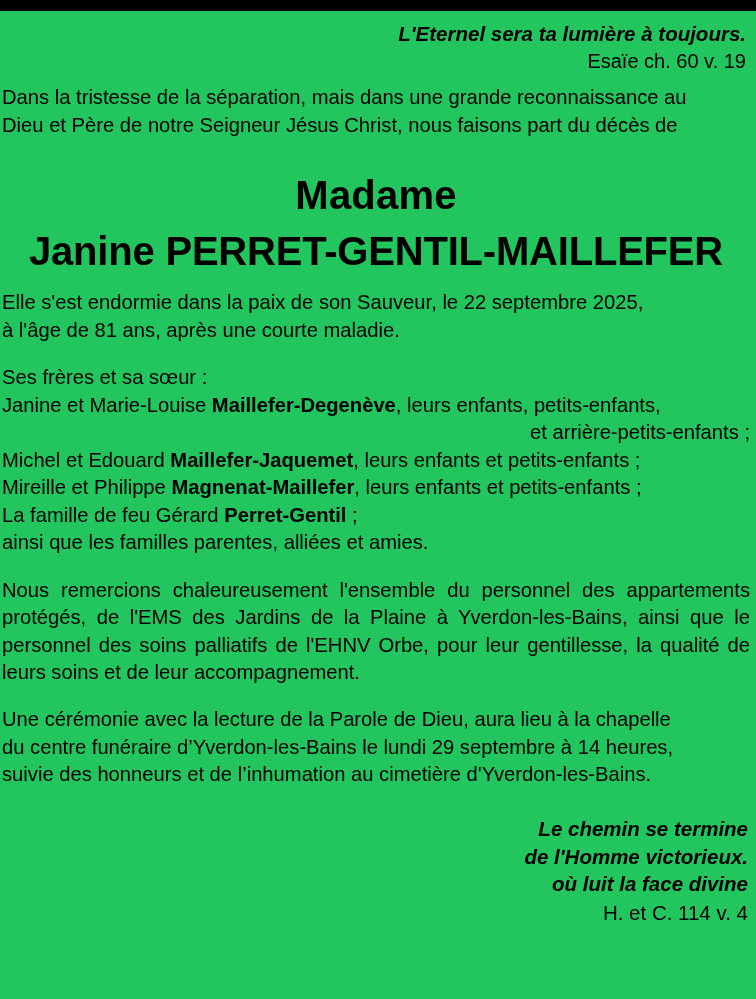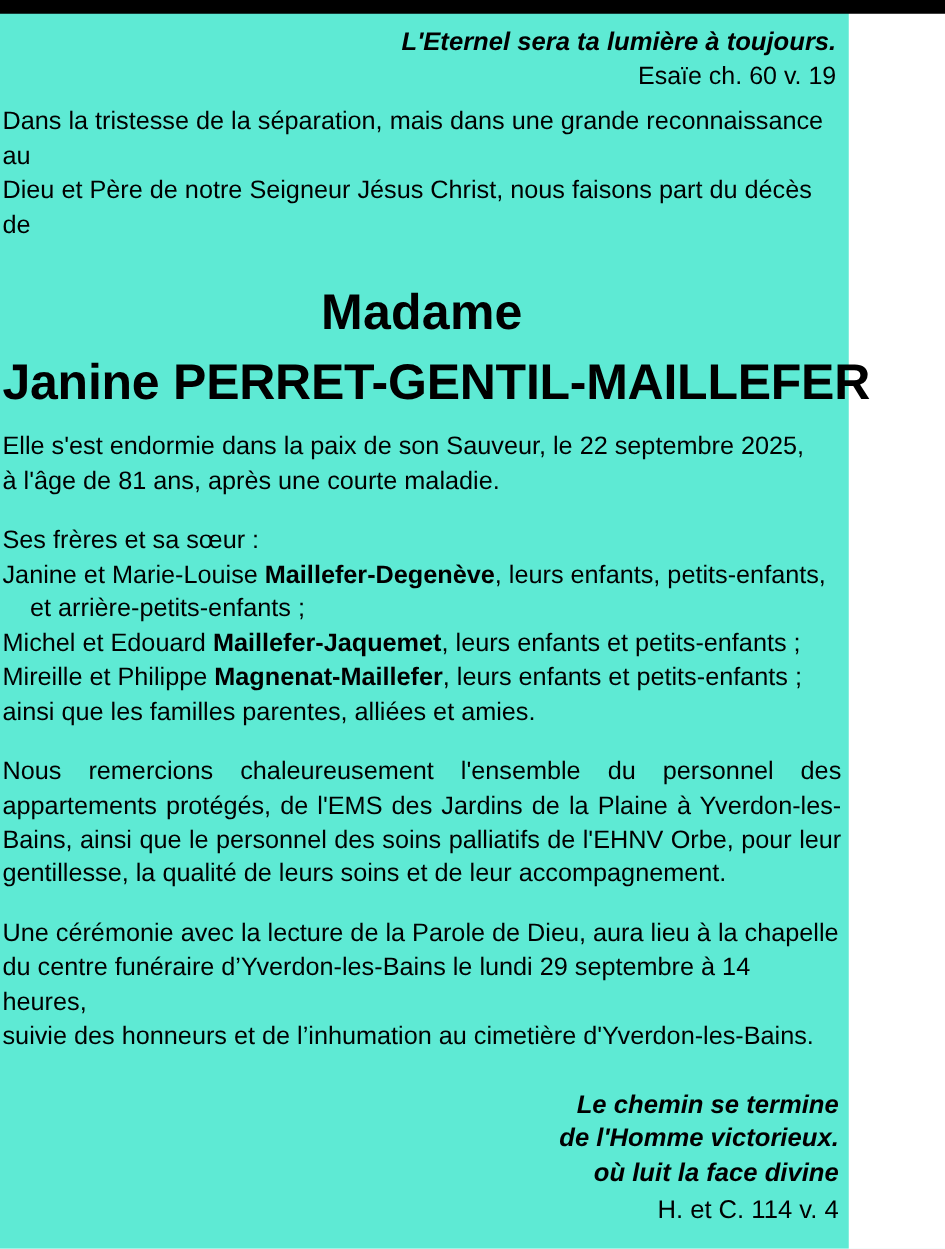--- a/index.html
+++ b/index.html
@@ -9,24 +9,24 @@
   }
   body {
     width: 756px;
     height: 999px;
     font-family: "Liberation Sans", sans-serif;
     color: #000000;
     overflow: hidden;
   }
   .page {
     position: relative;
-    width: 679px;
+    width: 756px;
     height: 999px;
     box-sizing: border-box;
-    background: #5eead4;
+    background: #22c55e;
   }
   .top-rule {
     width: 756px;
     height: 11px;
     background: #000000;
   }
   .content {
     padding: 0 6px 0 2px;
     box-sizing: border-box;
   }
@@ -76,20 +76,21 @@
     margin-top: 16px;
   }
   .para.tight {
     margin-top: 0;
   }
   .line {
     display: block;
   }
   .indent {
     padding-left: 22px;
+    text-align: right;
   }
   .gap {
     height: 20px;
   }
   .justify {
     text-align: justify;
     text-align-last: left;
   }
   .closing-poem {
     text-align: right;
@@ -141,20 +142,21 @@
     <div class="para tight">
       <span class="line">Ses frères et sa sœur :</span>
 
       <span class="line"><span>Janine et Marie-Louise </span><b>Maillefer-Degenève</b><span>, leurs enfants, petits-enfants,</span></span>
       <span class="line indent">et arrière-petits-enfants ;</span>
 
       <span class="line"><span>Michel et Edouard </span><b>Maillefer-Jaquemet</b><span>, leurs enfants et petits-enfants ;</span></span>
 
       <span class="line"><span>Mireille et Philippe </span><b>Magnenat-Maillefer</b><span>, leurs enfants et petits-enfants ;</span></span>
 
+      <span class="line"><span>La famille de feu Gérard </span><b>Perret-Gentil</b><span> ;</span></span>
 
       <span class="line">ainsi que les familles parentes, alliées et amies.</span>
     </div>
 
     <div class="gap"></div>
 
     <div class="para tight justify">Nous remercions chaleureusement l'ensemble du personnel des appartements protégés, de l'EMS des Jardins de la Plaine à Yverdon-les-Bains, ainsi que le personnel des soins palliatifs de l'EHNV Orbe, pour leur gentillesse, la qualité de leurs soins et de leur accompagnement.</div>
 
     <div class="gap"></div>
 

